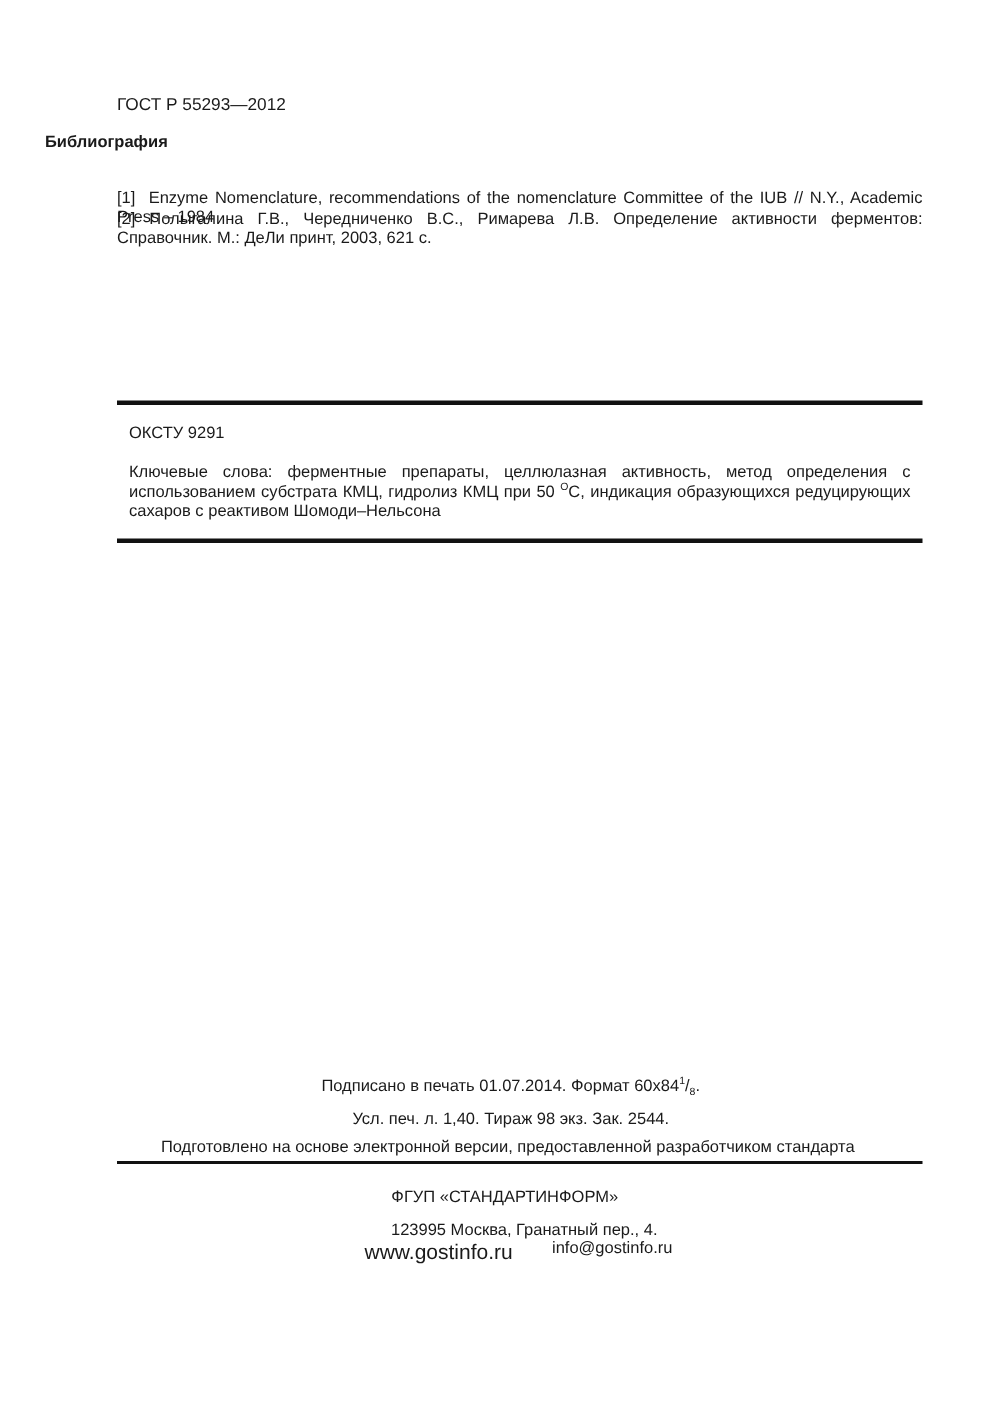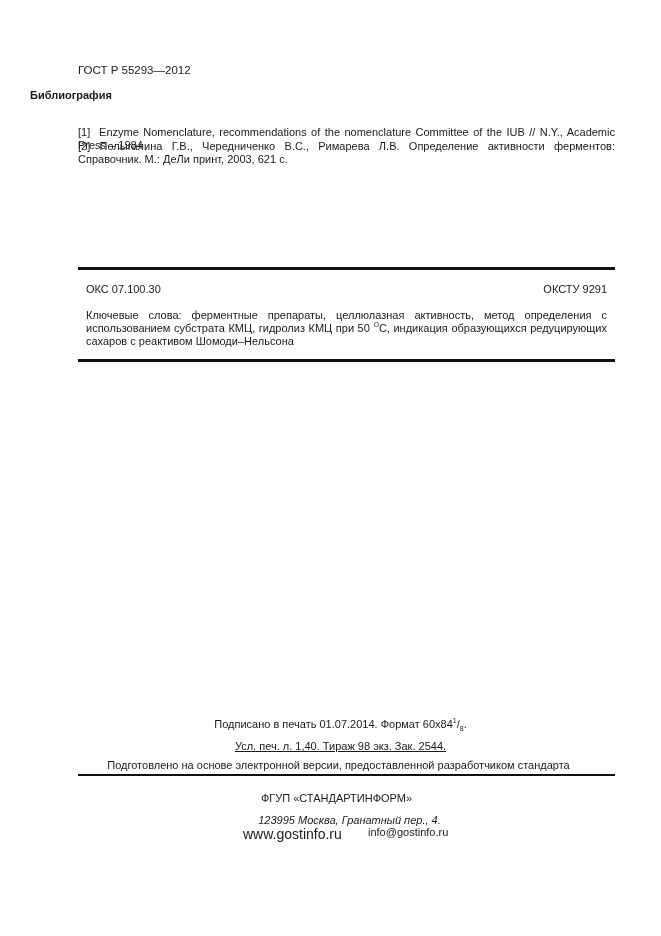--- a/index.html
+++ b/index.html
@@ -77,38 +77,37 @@
 </div>
 
 <div class="abs ref ref2">
   <span>[2]</span>
   <span>Полыгалина Г.В., Чередниченко  В.С., Римарева Л.В. Определение активности ферментов: Справочник. М.: ДеЛи принт, 2003, 621 с.</span>
 </div>
 
 <div class="abs rule-thick" style="top:267px;"></div>
 
 <div class="abs cls-row">
-  <span class="oks">ОКС 07.100.30</span>
   <span class="okstu">ОКСТУ 9291</span>
 </div>
 
 <div class="abs keywords">
   <span>Ключевые слова: ферментные препараты, целлюлазная активность, метод определения с использованием субстрата КМЦ, гидролиз КМЦ при 50 </span><sup>О</sup><span>С, индикация образующихся редуцирующих сахаров с реактивом Шомоди–Нельсона</span>
 </div>
 
 <div class="abs rule-thick" style="top:359px;"></div>
 
 <div class="abs center-line" style="top:718px; padding-left:20px; box-sizing:border-box;">
   <span>Подписано в печать 01.07.2014. Формат 60х84</span><sup>1</sup><span>/</span><sub>8</sub><span>.</span>
 </div>
 
-<div class="abs center-line" style="top:740px; padding-left:20px; box-sizing:border-box;text-decoration:underline;">Усл. печ. л. 1,40. Тираж 98 экз. Зак. 2544.</div>
+<div class="abs center-line" style="top:740px; padding-left:20px; box-sizing:border-box;">Усл. печ. л. 1,40. Тираж 98 экз. Зак. 2544.</div>
 
 <div class="abs center-line" style="top:759px; padding-left:16px; box-sizing:border-box;">Подготовлено на основе электронной версии, предоставленной разработчиком стандарта</div>
 
 <div class="abs rule-thin" style="top:774px;"></div>
 
 <div class="abs center-line" style="top:792px; padding-left:12px; box-sizing:border-box;">ФГУП «СТАНДАРТИНФОРМ»</div>
 
-<div class="abs center-line" style="top:814px; padding-left:38px; box-sizing:border-box;font-style:italic;">123995 Москва, Гранатный пер., 4.</div>
+<div class="abs center-line" style="top:814px; padding-left:38px; box-sizing:border-box;">123995 Москва, Гранатный пер., 4.</div>
 
 <div class="abs" style="left:243px; top:826px; font-size:14px;">www.gostinfo.ru</div>
 <div class="abs" style="left:368px; top:826px; font-size:11px;text-align:right;">info@gostinfo.ru</div>
 
 </body></html>

